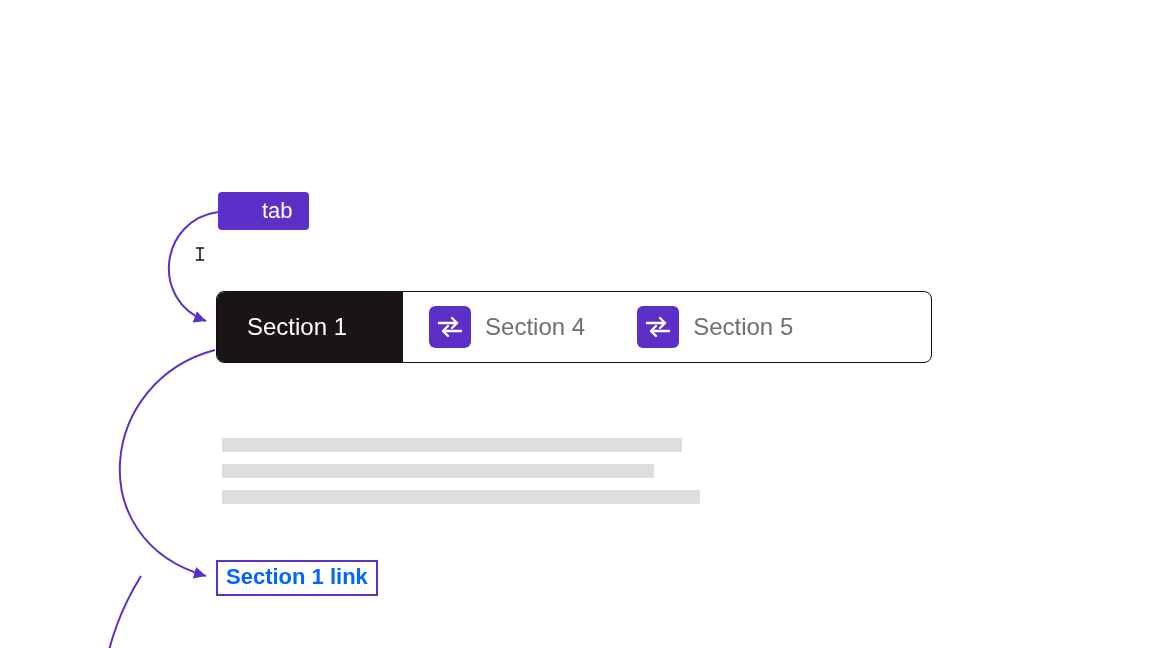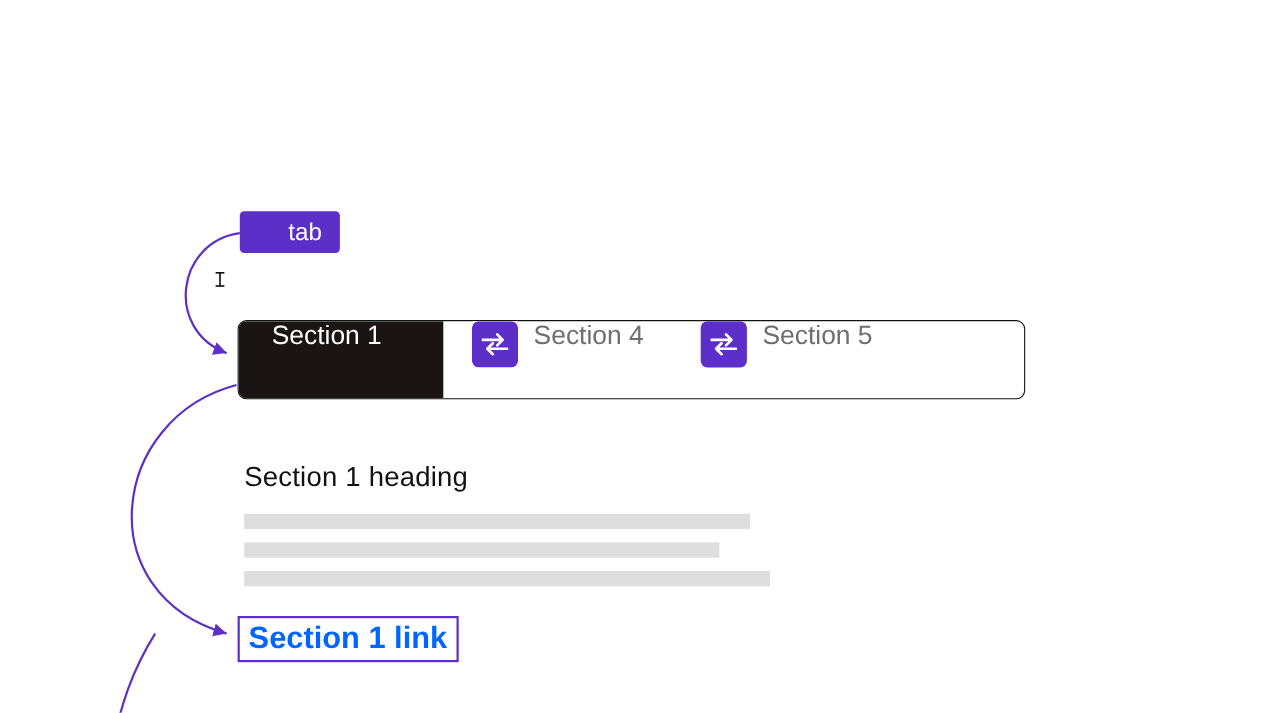--- a/index.html
+++ b/index.html
@@ -27,20 +27,21 @@
     width: 716px;
     height: 72px;
     display: flex;
     border: 1px solid #111;
     border-radius: 8px;
     overflow: hidden;
     align-items: stretch;
   }
   .tab {
     display: flex;
+    align-items: center;
     padding: 0 26px;
     font-size: 24px;
     color: #6f6f6f;
     gap: 14px;
     position: relative;
   }
   .tab.active {
     background: #1a1414;
     color: #ffffff;
     font-weight: 500;
@@ -87,21 +88,21 @@
 
   .link-box {
     position: absolute;
     left: 216px;
     top: 560px;
     border: 2px solid #5d2fc9;
     padding: 2px 8px 4px 8px;
   }
   .link-box a {
     color: #0066ff;
-    font-size: 28px;
+    font-size: 22px;
     font-weight: 600;
     text-decoration: none;
   }
 </style>
 </head>
 <body>
 
 <svg class="svg-layer" viewBox="0 0 1152 648">
   <defs>
     <marker id="arrowhead" markerWidth="8" markerHeight="8" refX="6" refY="3" orient="auto">
@@ -142,21 +143,20 @@
       <svg width="26" height="22" viewBox="0 0 26 22">
         <path d="M2 7 H20 M20 7 L15 2 M20 7 L15 12" stroke="#fff" stroke-width="2.4" fill="none" stroke-linecap="round" stroke-linejoin="round"></path>
         <path d="M24 15 H6 M6 15 L11 10 M6 15 L11 20" stroke="#fff" stroke-width="2.4" fill="none" stroke-linecap="round" stroke-linejoin="round"></path>
       </svg>
     </span>
     <span class="label">Section 5</span>
   </div>
 </div>
 
 <div class="content">
-  <div class="heading">Section 1 heading</div>
   <div class="placeholder-lines">
     <div class="pl-line l1"></div>
     <div class="pl-line l2"></div>
     <div class="pl-line l3"></div>
   </div>
 </div>
 
 <div class="link-box">
   <a href="#">Section 1 link</a>
 </div>

